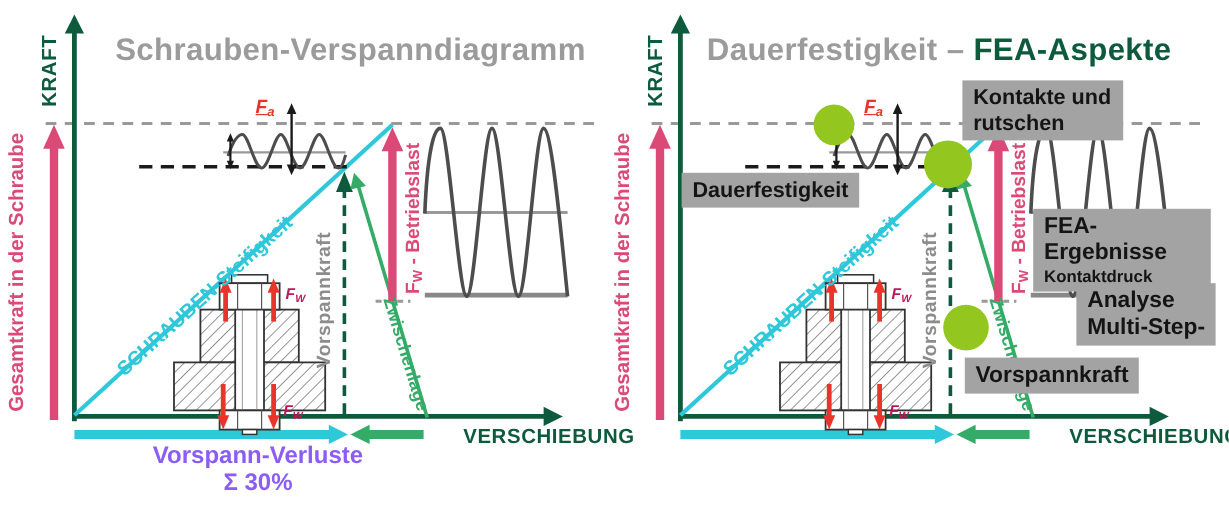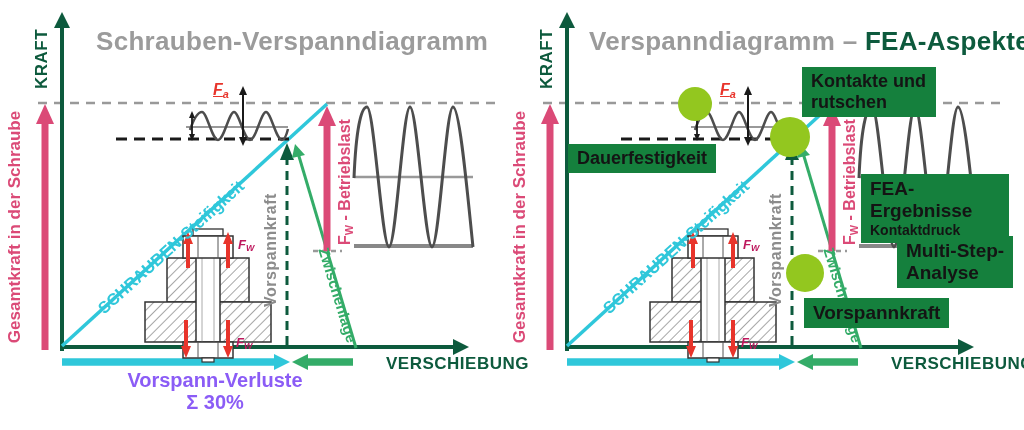--- a/index.html
+++ b/index.html
@@ -13,21 +13,21 @@
   .title .green{color:#0D5A3D;}
   .axis-lbl{font-size:17px;color:#0D5A3D;letter-spacing:.5px;}
   .pink-lbl{font-size:17px;color:#DB4A77;}
   .cyan-lbl{font-size:16.5px;color:#2FC7DA;}
   .gray-lbl{font-size:16px;color:#8C8C8C;letter-spacing:.5px;}
   .medgreen-lbl{font-size:15px;color:#34AC68;}
   .red-lbl{font-size:16px;color:#E8342B;font-style:italic;text-decoration:underline;}
   .red-sm{font-size:13px;color:#be185d;font-style:italic;}
   .sub{font-size:.68em;vertical-align:-.28em;}
   .gbox{
-    position:absolute;background:#15803d;color:#141414;font-weight:bold;
+    position:absolute;background:#a3a3a3;color:#141414;font-weight:bold;
     padding:4px 9px;line-height:1.16;font-size:19px;box-sizing:border-box;
   }
   .gbox .box-sub{font-size:14px;line-height:1.22;}
   .loss{
     position:absolute;color:#8b5cf6;font-size:20px;font-weight:bold;
     text-align:center;line-height:1.12;
   }
 </style>
 </head>
 <body>
@@ -133,38 +133,38 @@
   <div class="lbl red-lbl" style="left:213px;top:82px;"><span>F</span><span class="sub">a</span></div>
   <div class="lbl axis-lbl" style="left:386px;top:355px;">VERSCHIEBUNG</div>
   <div class="lbl red-sm" style="left:238px;top:238px;"><span>F</span><span class="sub">W</span></div>
   <div class="lbl red-sm" style="left:236px;top:336px;"><span>F</span><span class="sub">W</span></div>
 
   <div class="loss" style="left:115px;top:369px;width:200px;">
     <div>Vorspann-Verluste</div>
     <div>Σ 30%</div>
   </div>
 
-  <div class="lbl title" style="left:589px;top:28px;"><span>Verspanndiagramm – </span><span class="green">FEA-Aspekte</span></div>
+  <div class="lbl title" style="left:589px;top:28px;"><span>Dauerfestigkeit – </span><span class="green">FEA-Aspekte</span></div>
 
   <div class="lbl axis-lbl" style="left:546px;top:59px;transform:translate(-50%,-50%) rotate(-90deg);">KRAFT</div>
   <div class="lbl pink-lbl" style="left:519px;top:227px;transform:translate(-50%,-50%) rotate(-90deg);">Gesamtkraft in der Schraube</div>
   <div class="lbl cyan-lbl" style="left:676px;top:247px;transform:translate(-50%,-50%) rotate(-42deg);">SCHRAUBEN-Steifigkeit</div>
   <div class="lbl gray-lbl" style="left:776px;top:250px;transform:translate(-50%,-50%) rotate(-90deg);">Vorspannkraft</div>
   <div class="lbl pink-lbl" style="left:851px;top:182px;font-size:16px;transform:translate(-50%,-50%) rotate(-90deg);"><span>F</span><span class="sub">W</span><span> - Betriebslast</span></div>
   <div class="lbl medgreen-lbl" style="left:843px;top:295px;transform:translate(-50%,-50%) rotate(73deg);">Zwischenlage</div>
   <div class="lbl red-lbl" style="left:720px;top:82px;"><span>F</span><span class="sub">a</span></div>
   <div class="lbl axis-lbl" style="left:891px;top:355px;">VERSCHIEBUNG</div>
   <div class="lbl red-sm" style="left:743px;top:238px;"><span>F</span><span class="sub">W</span></div>
   <div class="lbl red-sm" style="left:741px;top:336px;"><span>F</span><span class="sub">W</span></div>
 
   <div class="gbox" style="left:802px;top:67px;width:134px;font-size:18px;">Kontakte und rutschen</div>
   <div class="gbox" style="left:568px;top:144px;font-size:18px;">Dauerfestigkeit</div>
   <div class="gbox" style="left:861px;top:174px;width:148px;">
     <div>FEA-Ergebnisse</div>
     <div class="box-sub">Kontaktdruck</div>
   </div>
   <div class="gbox" style="left:897px;top:236px;">
+    <div>Analyse</div>
     <div>Multi-Step-</div>
-    <div>Analyse</div>
   </div>
   <div class="gbox" style="left:804px;top:298px;">Vorspannkraft</div>
 
 </div>
 
 </body></html>

